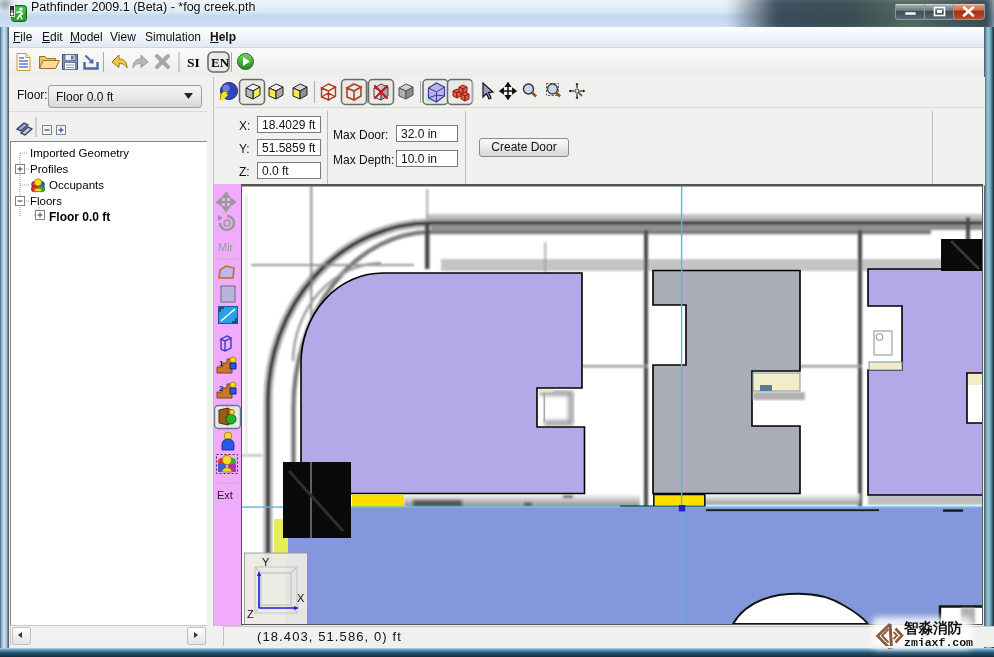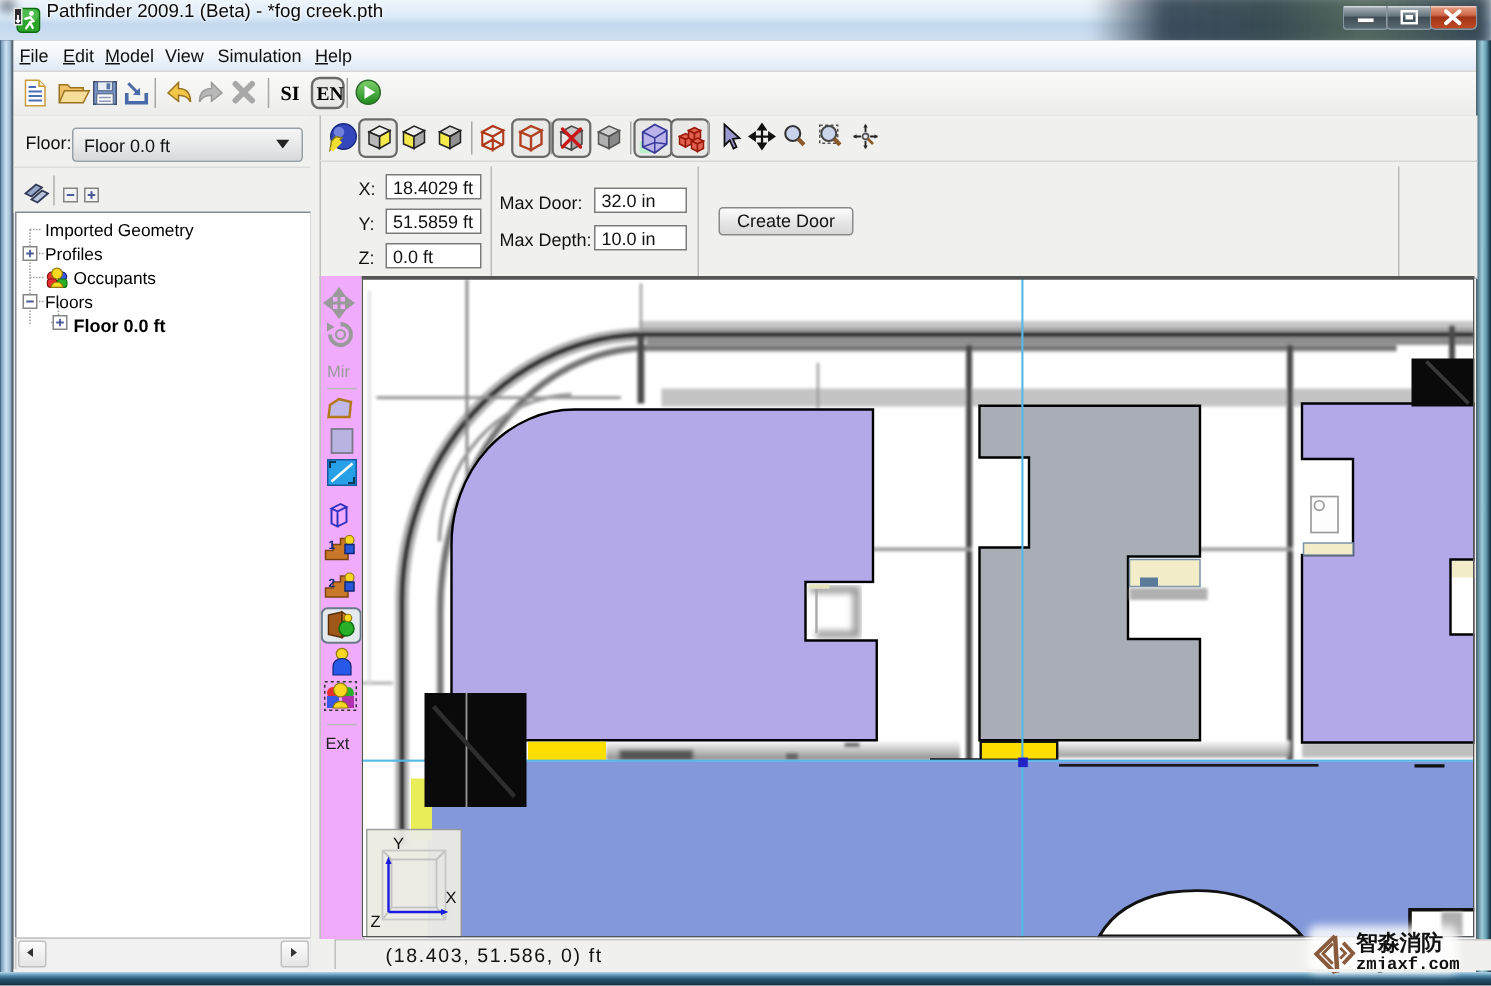--- a/index.html
+++ b/index.html
@@ -88,21 +88,21 @@
   <div class="abs" id="borderL"></div>
   <div class="abs" id="borderR"></div>
   <div class="abs" id="borderB"></div>
   <div class="abs" id="client">
     <div class="abs" id="menubar">
       <span class="mitem" style="left:4px;"><u>F</u>ile</span>
       <span class="mitem" style="left:33px;"><u>E</u>dit</span>
       <span class="mitem" style="left:61px;"><u>M</u>odel</span>
       <span class="mitem" style="left:101px;">View</span>
       <span class="mitem" style="left:136px;">Simulation</span>
-      <span class="mitem" style="left:201px;"><u>H</u>elp</span>
+      <span class="mitem" style="left:201px;font-weight:bold;"><u>H</u>elp</span>
     </div>
     <div class="abs" id="toolbar">
       <svg width="975" height="29">
 
         <g transform="translate(7,5)">
           <path d="M1,0.5 H10 L14,4.5 V17.5 H1 Z" fill="#fff" stroke="#c79a3a" stroke-width="1"></path>
           <path d="M10,0.5 L10,4.5 H14" fill="#f4e8c8" stroke="#c79a3a" stroke-width="1"></path>
           <g stroke="#4a6fb5" stroke-width="1.4">
               <line x1="3" y1="5" x2="8" y2="5"></line>
               <line x1="3" y1="8" x2="12" y2="8"></line>

